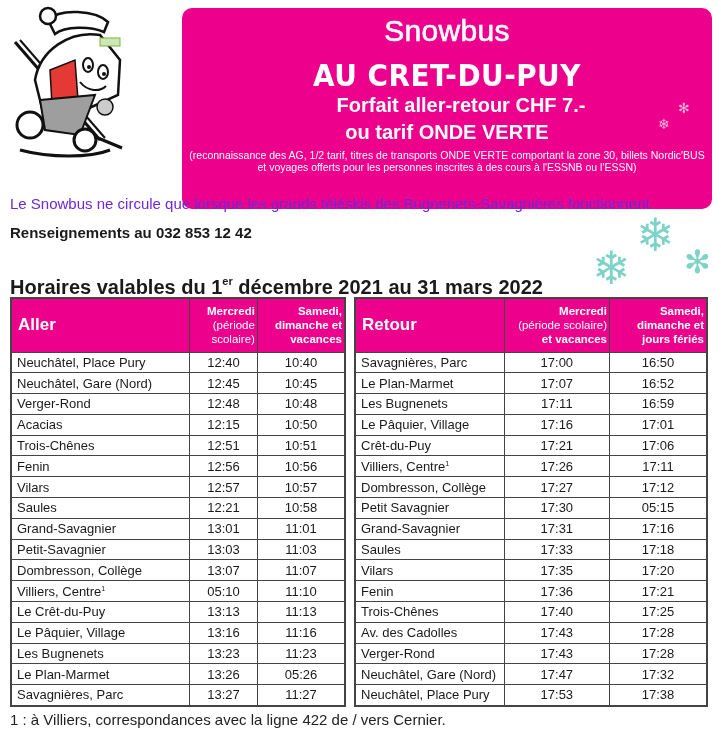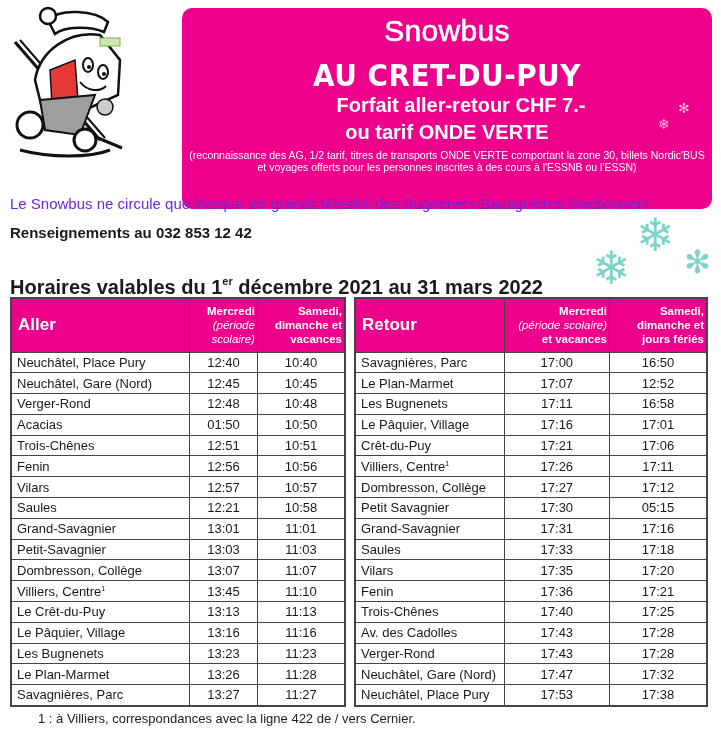--- a/index.html
+++ b/index.html
@@ -27,38 +27,38 @@
   .snow { position: absolute; color: #7dd3c8; line-height: 1; }
 
   table.tt {
     position: absolute; border-collapse: collapse; font-size: 13px; border: 2px solid #444;
   }
   table.tt th {
     background: #ec008c; color: #fff; border: 1.5px solid #444; font-weight: bold;
     font-size: 11.5px; line-height: 14px; text-align: right; padding: 2px 2px;
   }
   table.tt th.title { text-align: left; font-size: 17px; padding-left: 6px; }
-  table.tt th .normal { font-weight: normal; font-style: italic; }
+  table.tt th .normal { font-weight: normal; }
   table.tt td { border: 1.5px solid #444; height: 20.8px; padding: 0 5px; }
   table.tt td.time { text-align: center; }
   table.tt sup { font-size: 7px; }
 
   #aller { left: 10px; top: 297px; width: 336px; }
   #aller col.c1 { width: 180px; }
   #aller col.c2 { width: 68px; }
   #aller col.c3 { width: 88px; }
   #aller thead th { height: 54px; }
 
   #retour { left: 354px; top: 297px; width: 354px; }
   #retour col.c1 { width: 150px; }
   #retour col.c2 { width: 106px; }
   #retour col.c3 { width: 98px; }
   #retour thead th { height: 54px; }
 
-  .foot { position: absolute; left: 10px; top: 711px; font-size: 13px; color: #222; margin-left: 28px; }
+  .foot { position: absolute; left: 10px; top: 711px; font-size: 15px; color: #222; }
 </style>
 </head>
 <body>
 
 <div class="mascot">
   <svg width="180" height="180" viewBox="0 0 180 180">
 
     <path d="M48 20 C60 8 95 10 108 22 L104 32 C90 26 65 26 55 34 Z" fill="#fff" stroke="#111" stroke-width="2.5"></path>
     <circle cx="48" cy="16" r="8" fill="#fff" stroke="#111" stroke-width="2.5"></circle>
 
@@ -127,21 +127,21 @@
         <td class="time">12:45</td>
         <td class="time">10:45</td>
       </tr>
       <tr>
         <td><span>Verger-Rond</span></td>
         <td class="time">12:48</td>
         <td class="time">10:48</td>
       </tr>
       <tr>
         <td><span>Acacias</span></td>
-        <td class="time">01:50</td>
+        <td class="time">12:15</td>
         <td class="time">10:50</td>
       </tr>
       <tr>
         <td><span>Trois-Chênes</span></td>
         <td class="time">12:51</td>
         <td class="time">10:51</td>
       </tr>
       <tr>
         <td><span>Fenin</span></td>
         <td class="time">12:56</td>
@@ -167,42 +167,42 @@
         <td class="time">13:03</td>
         <td class="time">11:03</td>
       </tr>
       <tr>
         <td><span>Dombresson, Collège</span></td>
         <td class="time">13:07</td>
         <td class="time">11:07</td>
       </tr>
       <tr>
         <td><span>Villiers, Centre</span><sup>1</sup></td>
-        <td class="time">13:45</td>
+        <td class="time">05:10</td>
         <td class="time">11:10</td>
       </tr>
       <tr>
         <td><span>Le Crêt-du-Puy</span></td>
         <td class="time">13:13</td>
         <td class="time">11:13</td>
       </tr>
       <tr>
         <td><span>Le Pâquier, Village</span></td>
         <td class="time">13:16</td>
         <td class="time">11:16</td>
       </tr>
       <tr>
         <td><span>Les Bugnenets</span></td>
         <td class="time">13:23</td>
         <td class="time">11:23</td>
       </tr>
       <tr>
         <td><span>Le Plan-Marmet</span></td>
         <td class="time">13:26</td>
-        <td class="time">11:28</td>
+        <td class="time">05:26</td>
       </tr>
       <tr>
         <td><span>Savagnières, Parc</span></td>
         <td class="time">13:27</td>
         <td class="time">11:27</td>
       </tr>
     </tbody>
 </table>
 
 <table class="tt" id="retour">
@@ -220,26 +220,26 @@
   </thead>
   <tbody id="retour-body">
       <tr>
         <td><span>Savagnières, Parc</span></td>
         <td class="time">17:00</td>
         <td class="time">16:50</td>
       </tr>
       <tr>
         <td><span>Le Plan-Marmet</span></td>
         <td class="time">17:07</td>
-        <td class="time">12:52</td>
+        <td class="time">16:52</td>
       </tr>
       <tr>
         <td><span>Les Bugnenets</span></td>
         <td class="time">17:11</td>
-        <td class="time">16:58</td>
+        <td class="time">16:59</td>
       </tr>
       <tr>
         <td><span>Le Pâquier, Village</span></td>
         <td class="time">17:16</td>
         <td class="time">17:01</td>
       </tr>
       <tr>
         <td><span>Crêt-du-Puy</span></td>
         <td class="time">17:21</td>
         <td class="time">17:06</td>

